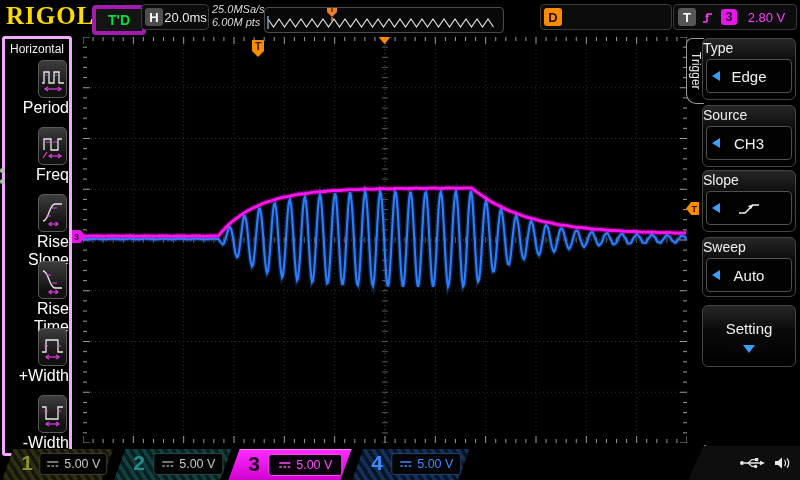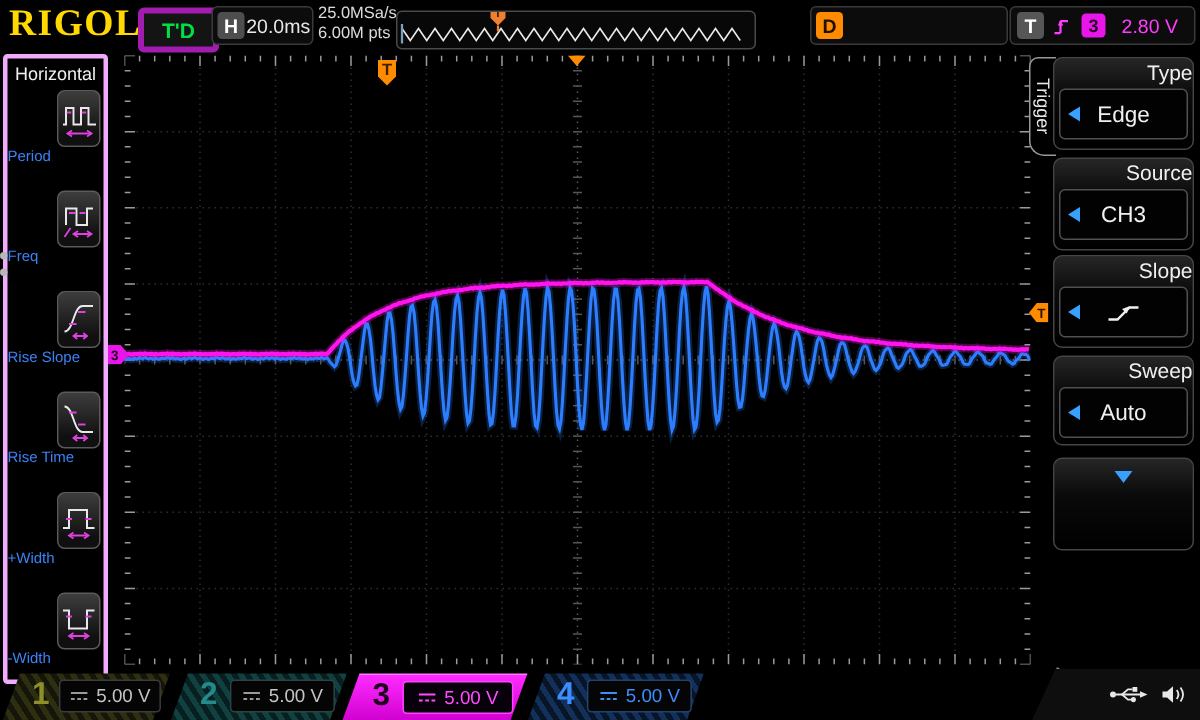--- a/index.html
+++ b/index.html
@@ -11,54 +11,54 @@
   .badge-td{position:absolute;left:92px;top:5px;width:46px;height:22px;background:#141414;
         border:4px solid #a21caf;border-radius:4px;color:#00e046;font-weight:bold;font-size:14px;
         display:flex;align-items:center;justify-content:center;}
   .grp{position:absolute;top:4px;height:24px;background:#0c0c0c;border:1px solid #3a3a3a;
         border-radius:4px;display:flex;align-items:center;}
   .chip{display:inline-flex;align-items:center;justify-content:center;border-radius:3px;
         font-weight:bold;}
   .h-grp{left:141px;width:66px;}
   .h-chip{width:18px;height:18px;margin-left:3px;background:#4e4e4e;color:#fff;font-size:13px;}
   .h-val{flex:1;text-align:center;color:#e8e8e8;font-size:13px;}
-  .srate{position:absolute;left:212px;top:3px;color:#dcdcdc;font-size:11px;line-height:13px;}
+  .srate{position:absolute;left:212px;top:3px;color:#dcdcdc;font-size:11px;line-height:13px;font-style:italic;}
   .preview{position:absolute;left:264px;top:7px;width:238px;height:24px;background:#080808;
         border:1px solid #4a4a4a;border-radius:4px;}
   .d-grp{left:540px;width:130px;}
   .d-chip{width:18px;height:18px;margin-left:3px;background:#ff8c00;color:#201000;font-size:13px;}
   .d-val{flex:1;text-align:center;color:#f0f0f0;font-size:13px;}
   .t-grp{left:673px;width:122px;}
   .t-chip{width:18px;height:18px;margin-left:4px;background:#565656;color:#fff;font-size:13px;}
   .ch-chip{width:16px;height:16px;margin-left:5px;background:#e816e8;color:#2a002a;font-size:12px;}
   .t-val{flex:1;text-align:center;color:#ff3cff;font-size:13px;}
   
   .lpanel{position:absolute;left:2px;top:36px;width:64px;height:414px;background:#000;
         border:3px solid #f0abfc;border-radius:3px;}
   .lpanel .title{position:absolute;top:3px;width:100%;text-align:center;color:#f0f0f0;font-size:12px;}
   .mbtn{position:absolute;left:33px;width:27px;height:36px;border:1px solid #5a5a5a;border-radius:5px;
         background:linear-gradient(180deg,#3d3d3d,#101010 80%);display:flex;align-items:center;justify-content:center;}
-  .mlabel{position:absolute;width:100%;text-align:left;color:#3b82f6;font-size:10px;}
+  .mlabel{position:absolute;width:100%;text-align:right;color:#ffffff;font-size:16px;}
   .pagedot{position:absolute;left:0px;width:5px;height:5px;border-radius:50%;background:#b8b8b8;}
   
   #scope{position:absolute;left:83px;top:37px;}
   .marker3{position:absolute;left:72px;top:230px;width:14px;height:13px;background:#e816e8;
         clip-path:polygon(0 0,60% 0,100% 50%,60% 100%,0 100%);color:#2a002a;font-size:9px;
         font-weight:bold;display:flex;align-items:center;padding-left:2px;box-sizing:border-box;}
   .markerT{position:absolute;left:686px;top:202px;width:13px;height:13px;background:#ff8c00;
         clip-path:polygon(0 50%,40% 0,100% 0,100% 100%,40% 100%);color:#2a1400;font-size:9px;
         font-weight:bold;display:flex;align-items:center;justify-content:flex-end;
         padding-right:2px;box-sizing:border-box;}
   
   .rtab{position:absolute;left:686px;top:38px;width:17px;height:64px;background:#000;
         border:1px solid #999;border-right:none;border-radius:6px 0 0 10px;color:#e8e8e8;
         font-size:12px;writing-mode:vertical-rl;display:flex;align-items:center;justify-content:center;}
   .ritem{position:absolute;left:702px;width:94px;border:1px solid #454545;border-radius:6px;
         background:linear-gradient(180deg,#262626,#0a0a0a 40%,#000);box-sizing:border-box;}
-  .rlabel{height:19px;line-height:19px;text-align:right;color:#f0f0f0;font-size:14px;}
+  .rlabel{height:19px;line-height:19px;text-align:left;color:#f0f0f0;font-size:14px;}
   .rval{position:relative;margin:1px 3px 4px 3px;height:32px;background:#020202;border:1px solid #505050;
         border-radius:4px;display:flex;align-items:center;justify-content:center;color:#f0f0f0;font-size:15px;}
   .tri-left{position:absolute;left:5px;width:0;height:0;border-top:5px solid transparent;
         border-bottom:5px solid transparent;border-right:8px solid #38a0ff;}
   .tri-down{width:0;height:0;border-left:6px solid transparent;border-right:6px solid transparent;
         border-top:8px solid #38a0ff;margin:8px auto 0 auto;}
   .setting-label{margin-top:14px;text-align:center;color:#f0f0f0;font-size:15px;}
   
   .slot{position:absolute;top:449px;height:31px;transform:skewX(-20deg);transform-origin:50% 100%;}
   .slot .inner{transform:skewX(20deg);}
@@ -553,20 +553,21 @@
 
   <div class="ritem" style="top:237px;height:60px;">
     <div class="rlabel">Sweep</div>
     <div class="rval">
       <span class="tri-left"></span>
       <span>Auto</span>
     </div>
   </div>
 
   <div class="ritem" style="top:305px;height:62px;">
+    <div class="setting-label">Setting</div>
     <div class="tri-down"></div>
   </div>
 
   <div class="slot stripe1" style="left:2px;width:100px;">
     <div class="inner">
       <span class="chnum" style="left:8px;color:#8f8f2a;">1</span>
       <div class="chbox" style="left:26px;width:68px;border:1px solid #3c3c3c;color:#c4c4c4;">
         <svg width="13" height="8" viewBox="0 0 13 8">
           <path d="M1,2 H12" stroke="#9a9a9a" stroke-width="1.4"></path>
           <path d="M1,6 h2.5 M5.2,6 h2.5 M9.4,6 h2.5" stroke="#9a9a9a" stroke-width="1.4"></path>

